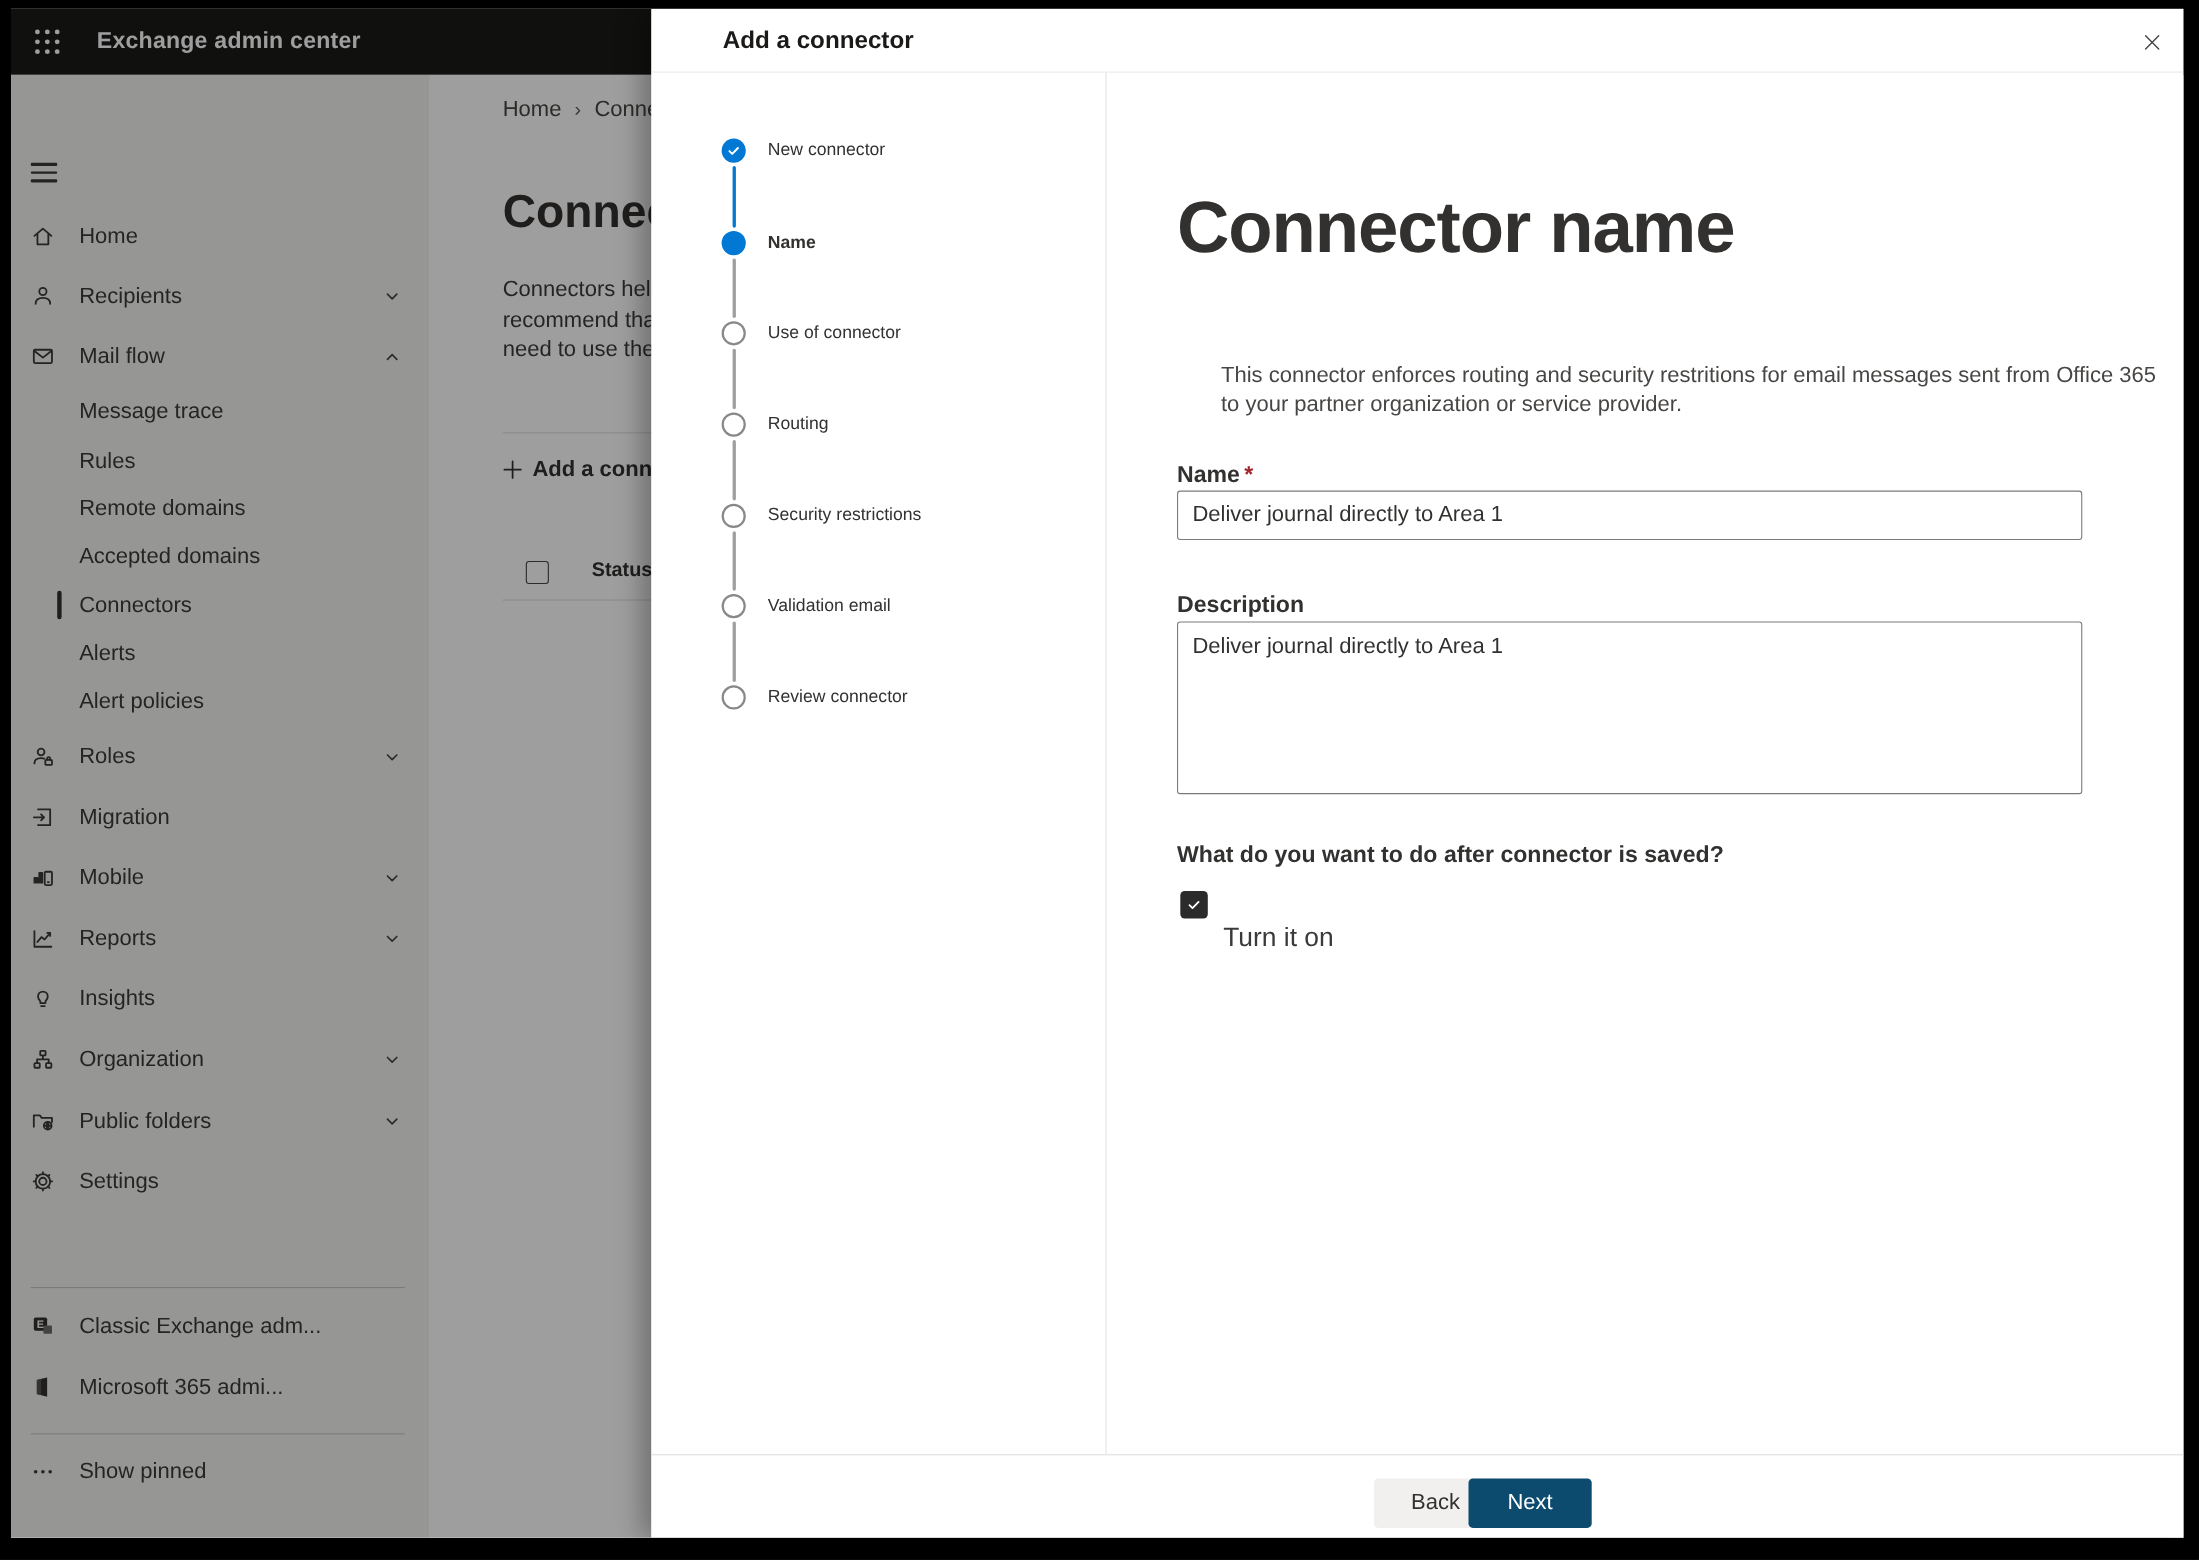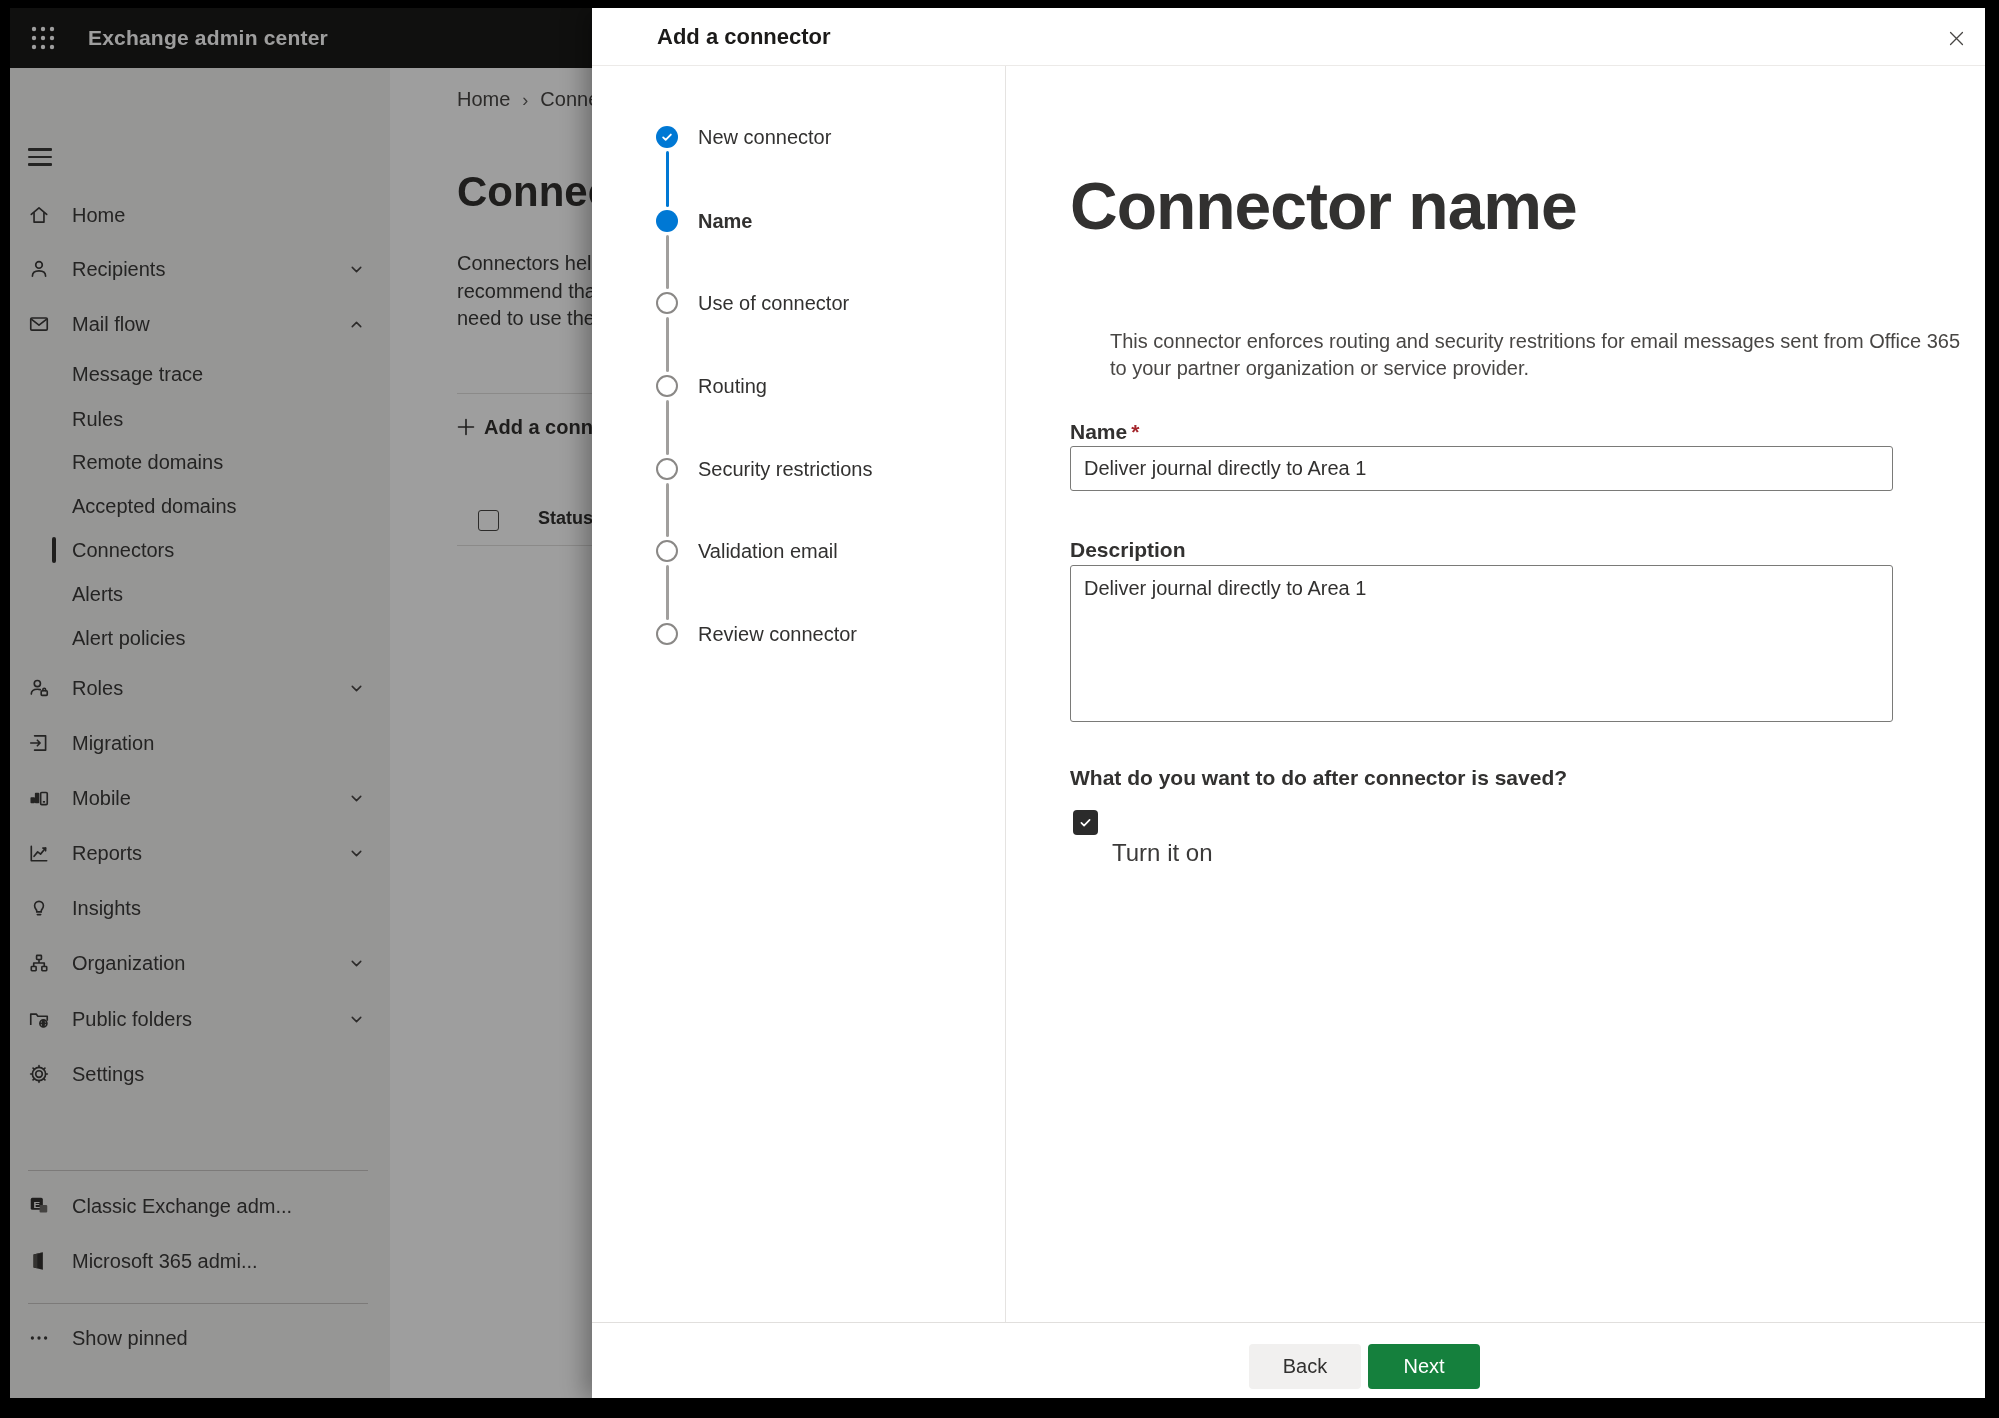--- a/index.html
+++ b/index.html
@@ -46,21 +46,21 @@
   .dlg-close { position:absolute; right:14px; top:15px; width:30px; height:30px; cursor:pointer; display:flex; align-items:center; justify-content:center; }
   .dlg-header-divider { position:absolute; left:0; top:57px; width:100%; height:1px; background:#eceae8; }
   .steps-divider { position:absolute; left:413px; top:58px; width:1px; height:1256px; background:#e5e3e1; }
   .dlg-footer-divider { position:absolute; left:0; top:1314px; width:100%; height:1px; background:#e1dfdd; }
 
   
   .step-circle { position:absolute; left:64px; width:22px; height:22px; border-radius:50%; background:#fff; }
   .step-circle.done { background:#0078d4; display:flex; align-items:center; justify-content:center; }
   .step-circle.current { background:#0078d4; }
   .step-circle.upcoming { border:2px solid #8a8886; }
-  .step-label { position:absolute; left:106px; height:22px; line-height:22px; font-size:20px; color:#323130; white-space:nowrap; }
+  .step-label { position:absolute; left:106px; height:22px; line-height:22px; font-size:16px; color:#323130; white-space:nowrap; }
   .step-label.current { font-weight:700; }
   .step-line { position:absolute; left:74px; width:3px; border-radius:1.5px; background:#a19f9d; }
   .step-line.blue { background:#0078d4; }
 
   
   .wiz-heading { position:absolute; left:478px; top:158px; font-size:66px; line-height:80px; font-weight:700; color:#323130; letter-spacing:-1px; }
   .wiz-desc { position:absolute; left:478px; top:320px; width:860px; font-size:20px; line-height:27px; color:#484644;margin-left:40px; }
   .fld-label { position:absolute; left:478px; font-size:21px; font-weight:700; color:#323130; }
   .req { color:#a4262c; font-weight:700; margin-left:4px; }
   .name-input { position:absolute; left:478px; top:438px; width:823px; height:45px; border:1.5px solid #7a7a78; border-radius:3px;
@@ -68,21 +68,21 @@
   .desc-textarea { position:absolute; left:478px; top:557px; width:823px; height:157px; border:1.5px solid #7a7a78; border-radius:3px;
     font-size:20px; color:#323130; padding:9px 13px; outline:none; resize:none; background:#fff; font-family:inherit; line-height:26px; }
   .after-q { position:absolute; left:478px; top:758px; font-size:21px; font-weight:700; color:#323130; }
   .turnon-cb { position:absolute; left:481px; top:802px; width:25px; height:25px; background:#2b2b2b; border-radius:4px; cursor:pointer;
     display:flex; align-items:center; justify-content:center; }
   .turnon-label { position:absolute; left:520px; top:802px; height:25px; line-height:25px; font-size:24px; color:#3b3a39; cursor:default;margin-top:30px; }
 
   .btn { position:absolute; top:1336px; width:112px; height:45px; border:none; border-radius:4px; font-size:20px; font-weight:400;
     font-family:inherit; cursor:pointer; }
   .btn-back { left:657px; background:#f1f0ef; color:#323130; }
-  .btn-next { left:776px; background:#15803d; color:#fff; }
+  .btn-next { left:743px; background:#0c4a6e; color:#fff; }
 
   svg { display:block; }
 </style>
 </head>
 <body>
 
 <div class="screen">
 
   <div class="topbar">
     <div class="waffle">

